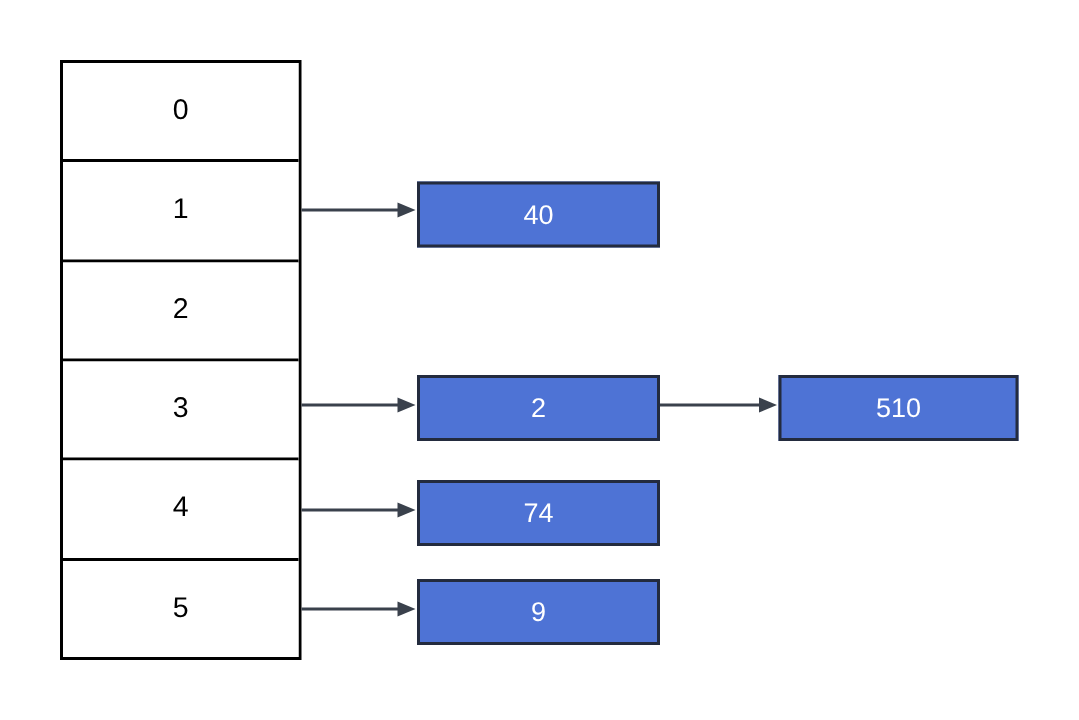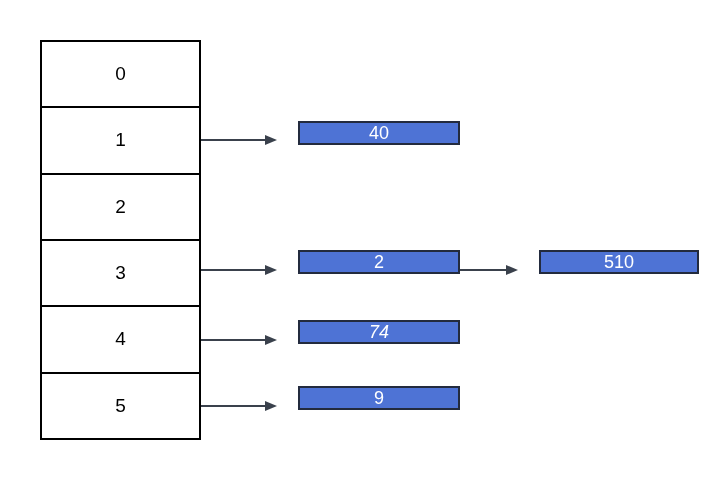--- a/index.html
+++ b/index.html
@@ -40,34 +40,33 @@
     justify-content: center;
     font-size: 19px;
     color: var(--array-text);
     background: var(--background);
   }
   .cell:last-child { border-bottom: none; }
   
   .node {
     position: absolute;
     width: 162px;
-    height: 24px;
+    height: 44px;
     background: var(--node-fill);
     border: 2px solid var(--node-border);
     color: var(--node-text);
     font-size: 18px;
     display: flex;
     align-items: center;
     justify-content: center;
-    margin-left: 20px;
   }
   .node-40  { left: 278px; top: 121px; }
   .node-2   { left: 278px; top: 250px; }
   .node-310 { left: 519px; top: 250px; width: 160px; }
-  .node-74  { left: 278px; top: 320px; font-style: italic; }
+  .node-74  { left: 278px; top: 320px; }
   .node-9   { left: 278px; top: 386px; }
   
   .arrow { position: absolute; height: 10px; }
   .arrow .shaft {
     position: absolute;
     left: 0; right: 11px; top: 4px;
     height: 2px;
     background: var(--arrow);
   }
   .arrow .head {

